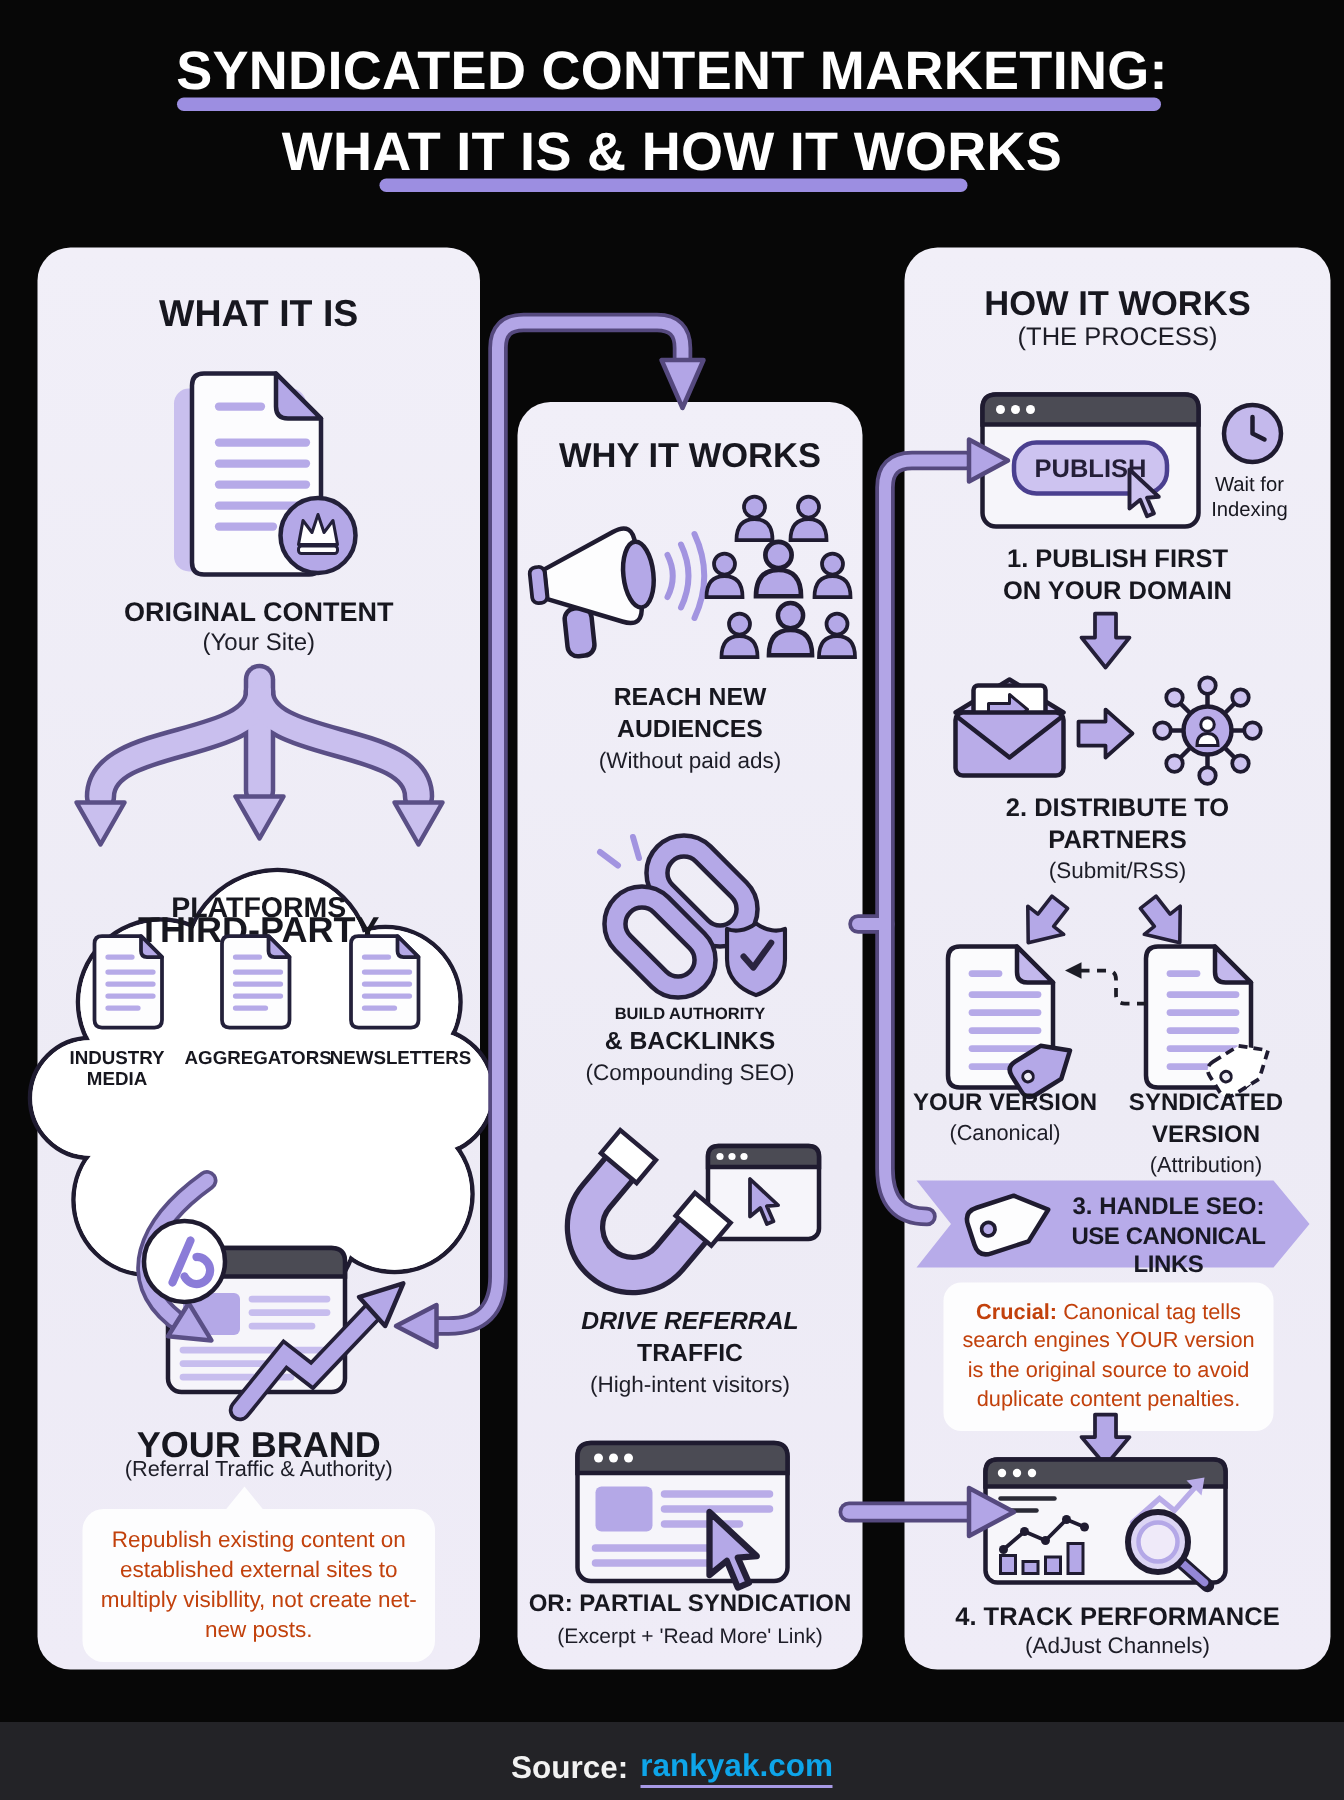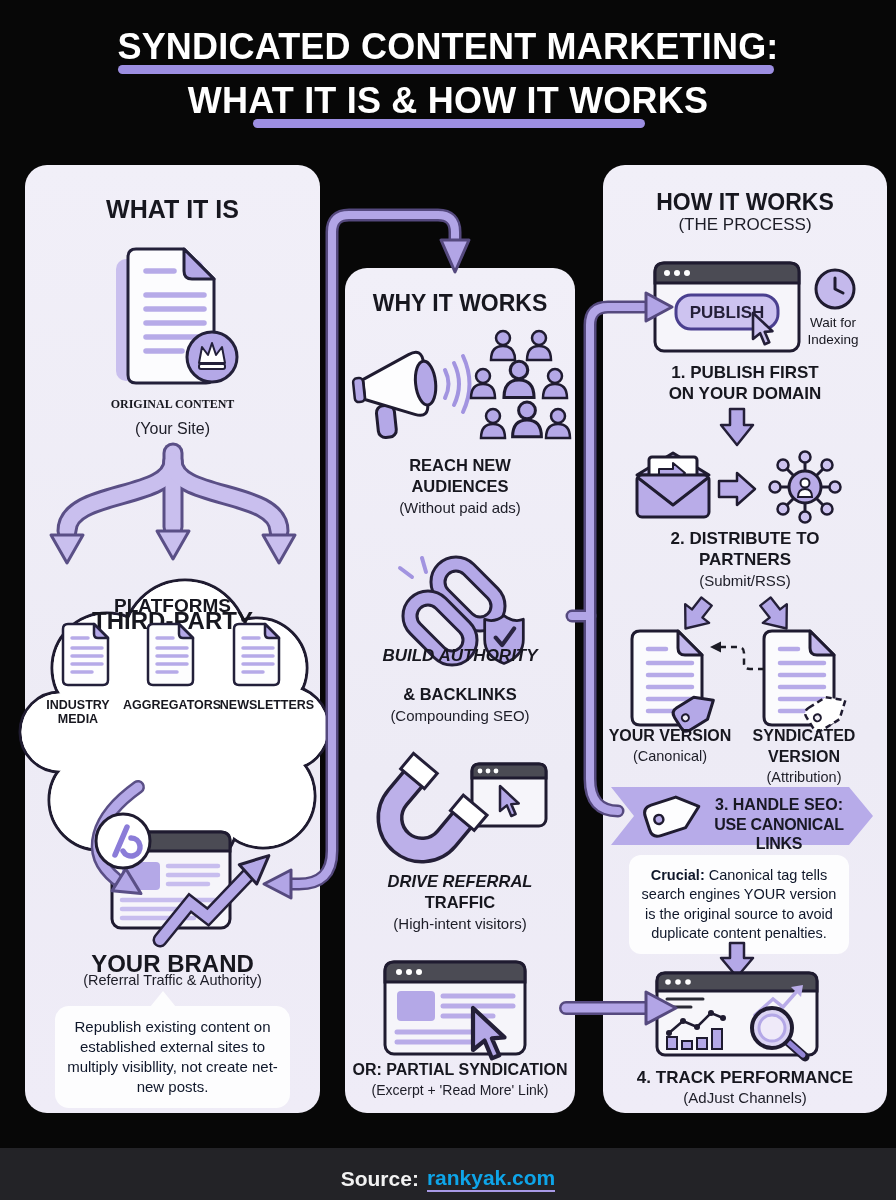--- a/index.html
+++ b/index.html
@@ -7,21 +7,21 @@
           font-family:"Liberation Sans",sans-serif;}
   .abs{position:absolute;}
   .ctr{left:0;right:0;text-align:center;}
   .panel{position:absolute;background:linear-gradient(180deg,#f1eff8 0%,#edebf5 60%,#efecf7 100%);
          border-radius:22px;}
   .t{position:absolute;color:#17171f;font-weight:700;text-align:center;line-height:1.15;letter-spacing:0;}
   .sub{font-weight:400;color:#1d1d27;}
   .title{position:absolute;width:100%;text-align:center;color:#ffffff;font-weight:700;
          font-size:36px;letter-spacing:0.2px;}
   .bar{position:absolute;height:9px;background:#9c8ee1;border-radius:5px;}
-  .note-bubble{position:absolute;background:#fdfdfe;border-radius:14px;color:#0f172a;
+  .note-bubble{position:absolute;background:#fdfdfe;border-radius:14px;color:#c2410c;
                font-size:15px;line-height:1.33;text-align:center;padding:11px 10px;}
   .notch{position:absolute;width:0;height:0;border-left:13px solid transparent;
          border-right:13px solid transparent;border-bottom:16px solid #fdfdfe;}
   #footer{position:absolute;left:0;right:0;top:1148px;height:61px;background:#232327;
           display:flex;align-items:center;justify-content:center;gap:8px;
           font-size:21px;color:#f2f2f2;font-weight:700;}
   #footer a{color:#0ea5e9;text-decoration:none;border-bottom:2px solid #a89ae6;cursor:pointer;}
   svg{overflow:visible;}
   .banner-text{position:absolute;color:#181824;font-weight:700;text-align:center;line-height:1.2;}
 </style>
@@ -50,21 +50,21 @@
         <line x1="36" y1="94" x2="94" y2="94"></line>
         <line x1="36" y1="108" x2="72" y2="108"></line>
       </g>
       <g>
         <circle cx="102" cy="114" r="25" fill="#b4a8e7" stroke="#23203a" stroke-width="3"></circle>
         <path d="M89,120 L92,104 L98,112 L102,100 L106,112 L112,104 L115,120 Z" fill="#ffffff" stroke="#23203a" stroke-width="2" stroke-linejoin="round"></path>
         <rect x="89" y="121" width="26" height="5" rx="2" fill="#ffffff" stroke="#23203a" stroke-width="2"></rect>
       </g>
     </svg>
 
-    <div class="t ctr" style="top:233px;font-size:12px;font-family:Liberation Serif, serif;">ORIGINAL CONTENT</div>
+    <div class="t ctr" style="top:233px;font-size:18px;">ORIGINAL CONTENT</div>
     <div class="t ctr sub" style="top:255px;font-size:16px;">(Your Site)</div>
 
     <svg class="abs" style="left:2px;top:385px;z-index:1;" width="291" height="355" viewBox="0 0 291 355">
       <g fill="#ffffff" stroke="#1f1b30" stroke-width="3">
         <circle cx="80" cy="118" r="55"></circle>
           <circle cx="158" cy="92" r="62"></circle>
           <circle cx="230" cy="118" r="50"></circle>
         <circle cx="260" cy="178" r="42"></circle>
           <circle cx="236" cy="246" r="52"></circle>
           <circle cx="153" cy="268" r="58"></circle>
@@ -253,21 +253,21 @@
       <g transform="rotate(-45 60 74)">
         <rect x="42" y="39" width="36" height="70" rx="18" fill="none" stroke="#241f38" stroke-width="17"></rect>
         <rect x="42" y="39" width="36" height="70" rx="18" fill="none" stroke="#b4a8e7" stroke-width="11"></rect>
       </g>
       <g transform="translate(124,80) scale(0.92)">
         <path d="M0,-20 C8,-14 16,-14 21,-16 V6 C21,20 11,28 0,32 C-11,28 -21,20 -21,6 V-16 C-16,-14 -8,-14 0,-20 Z" fill="#b4a8e7" stroke="#1f1b30" stroke-width="3" stroke-linejoin="round"></path>
         <path d="M-9,4 L-2,12 L11,-6" fill="none" stroke="#2a2440" stroke-width="4.5" stroke-linecap="round" stroke-linejoin="round"></path>
       </g>
     </svg>
 
-    <div class="t ctr" style="top:378px;font-size:17px;font-style:italic;">BUILD AUTHORITY</div>
+    <div class="t ctr" style="top:402px;font-size:11px;">BUILD AUTHORITY</div>
     <div class="t ctr" style="top:417px;font-size:16.5px;">&amp; BACKLINKS</div>
     <div class="t ctr sub" style="top:439px;font-size:15px;">(Compounding SEO)</div>
 
     <svg class="abs" style="left:25px;top:494px;" width="180" height="110" viewBox="0 0 180 110">
       <g>
         <rect x="102" y="2" width="74" height="62" rx="7" fill="#f6f5fa" stroke="#1f1b30" stroke-width="3"></rect>
         <path d="M102,9 q0,-7 7,-7 h60 q7,0 7,7 v7 h-74 z" fill="#4b4b54" stroke="#1f1b30" stroke-width="3"></path>
         <circle cx="110" cy="9" r="2.4" fill="#fff"></circle>
           <circle cx="118" cy="9" r="2.4" fill="#fff"></circle>
           <circle cx="126" cy="9" r="2.4" fill="#fff"></circle>

